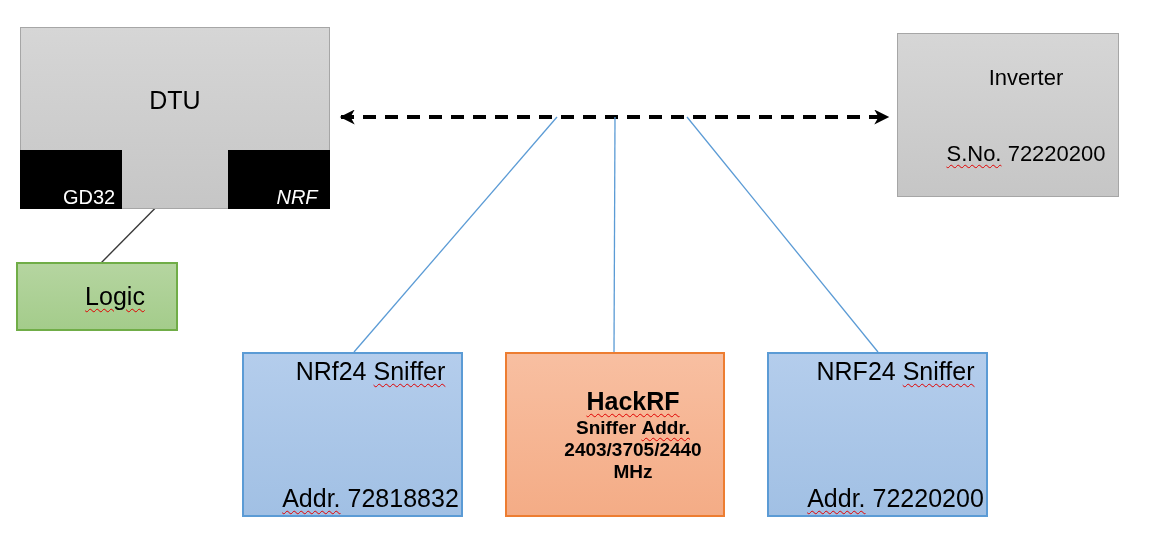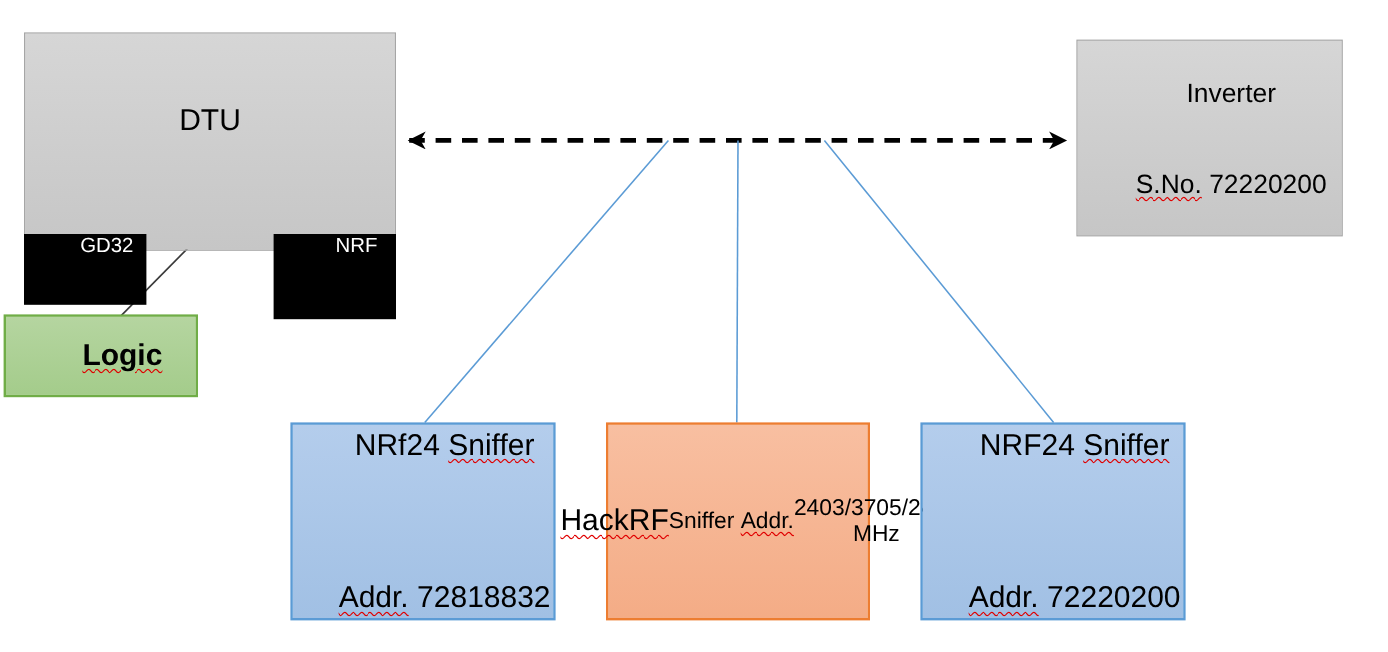--- a/index.html
+++ b/index.html
@@ -39,52 +39,51 @@
   .box.inverter {
     left: 897px; top: 33px; width: 222px; height: 164px;
     background: linear-gradient(var(--gray-fill-top), var(--gray-fill-bottom));
     border: 1px solid var(--gray-border);
     display: flex; flex-direction: column; justify-content: center; align-items: center;
     font-size: 22px; line-height: 33px; text-align: left; gap: 43px;
   }
 
   .box.chip {
     background: var(--black-fill); color: var(--black-box-text);
-    display: flex; align-items: flex-start; justify-content: center;
-    font-size: 17px;
-    margin-top: 45px;
+    display: flex; align-items: flex-end; justify-content: center;
+    font-size: 20px;
   }
   .box.gd32 { left: 20px;  top: 150px; width: 102px; height: 59px; }
-  .box.nrf  { left: 228px; top: 150px; width: 102px; height: 71px; }
+  .box.nrf  { left: 228px; top: 150px; width: 102px; height: 59px; font-style: italic; }
 
   .box.logic {
-    left: 3px; top: 262px; width: 162px; height: 69px;
+    left: 16px; top: 262px; width: 162px; height: 69px;
     background: linear-gradient(var(--green-fill-top), var(--green-fill-bottom));
     border: 2px solid var(--green-border);
     display: flex; align-items: center; justify-content: center;
     font-size: 25px;
-    font-weight: bold;
   }
 
   .box.sniffer {
     top: 352px; width: 221px; height: 165px;
     background: linear-gradient(var(--blue-fill-top), var(--blue-fill-bottom));
     border: 2px solid var(--blue-border);
     display: flex; flex-direction: column; justify-content: space-between; align-items: center;
     font-size: 25px; line-height: 34px; text-align: center;
   }
   .box.sniffer.left  { left: 242px; }
   .box.sniffer.right { left: 767px; }
 
   .box.hackrf {
     left: 505px; top: 352px; width: 220px; height: 165px;
     background: linear-gradient(var(--orange-fill-top), var(--orange-fill-bottom));
     border: 2px solid var(--orange-border);
-    display: flex; justify-content: center; align-items: center;
+    display: flex; flex-direction: column; justify-content: center; align-items: center;
     text-align: center;
+    font-weight: bold;
   }
   .hackrf-title { font-size: 25px; line-height: 31px; }
   .hackrf-sub   { font-size: 19px; line-height: 22px; }
 
   .pre { margin-right: 0.28em; }
   .sq {
     text-decoration-line: underline;
     text-decoration-style: wavy;
     text-decoration-color: var(--squiggle-red);
     text-decoration-thickness: 1px;

